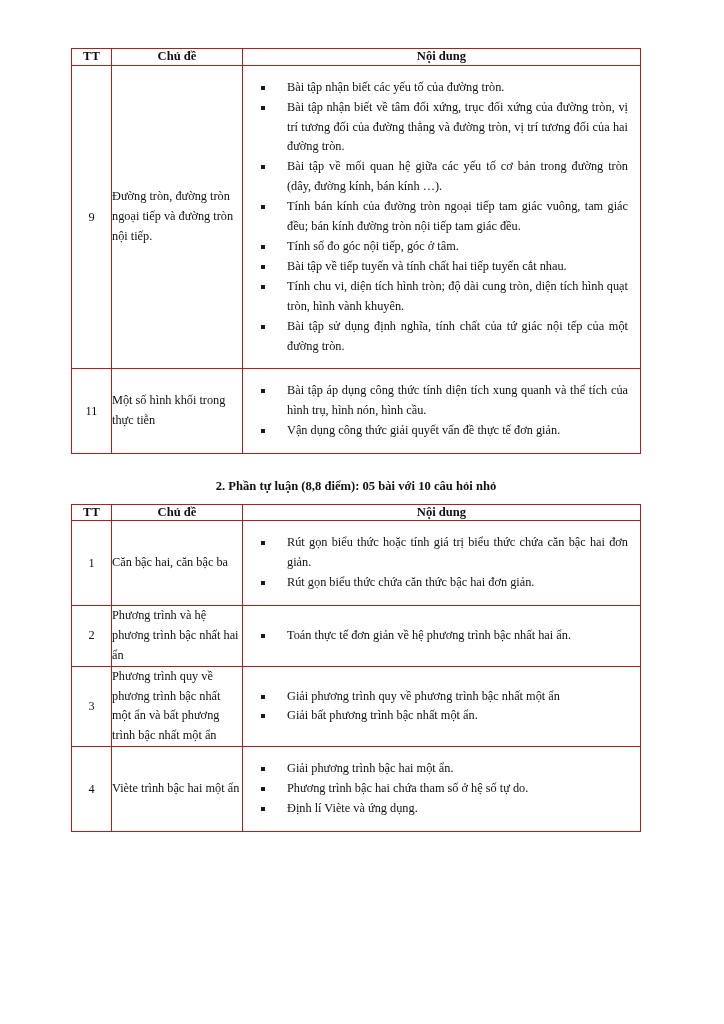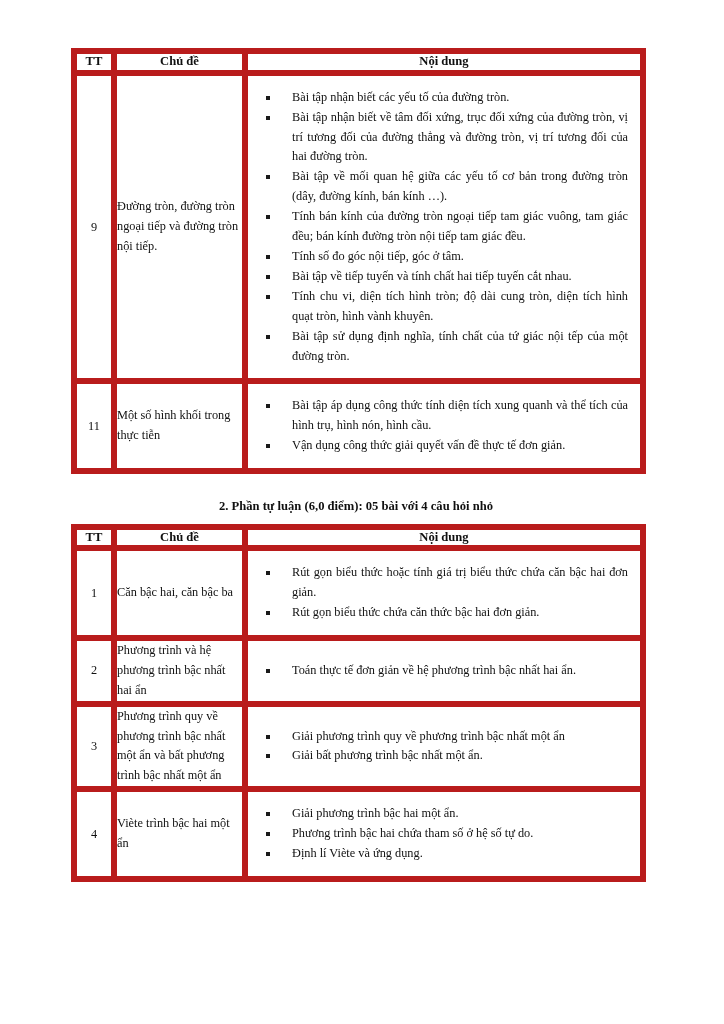--- a/index.html
+++ b/index.html
@@ -26,21 +26,21 @@
 
   
   table.outline {
     border-collapse: collapse;
     width: 570px;
     table-layout: fixed;
     font-size: 12.3px;
   }
   table.outline td,
   table.outline th {
-    border: 6px solid #b91c1c;
+    border: 1px solid #b91c1c;
     vertical-align: middle;
     padding: 0;
   }
 
   col.c-tt      { width: 40px; }
   col.c-subject { width: 131px; }
   col.c-content { width: 398px; }
 
   
   .hdr-cell {
@@ -179,21 +179,21 @@
             <li>
                 <span class="txt">Vận dụng công thức giải quyết vấn đề thực tế đơn giản.</span>
               </li>
           </ul>
         </td>
       </tr>
     </tbody>
   </table>
 
   <div class="gap-before-heading"></div>
-  <div class="section-heading">2. Phần tự luận (6,0 điểm): 05 bài với 4 câu hỏi nhỏ</div>
+  <div class="section-heading">2. Phần tự luận (8,8 điểm): 05 bài với 10 câu hỏi nhỏ</div>
   <div class="gap-after-heading"></div>
 
   <table class="outline">
     <colgroup>
       <col class="c-tt">
         <col class="c-subject">
         <col class="c-content">
     </colgroup>
     <thead>
       <tr>

